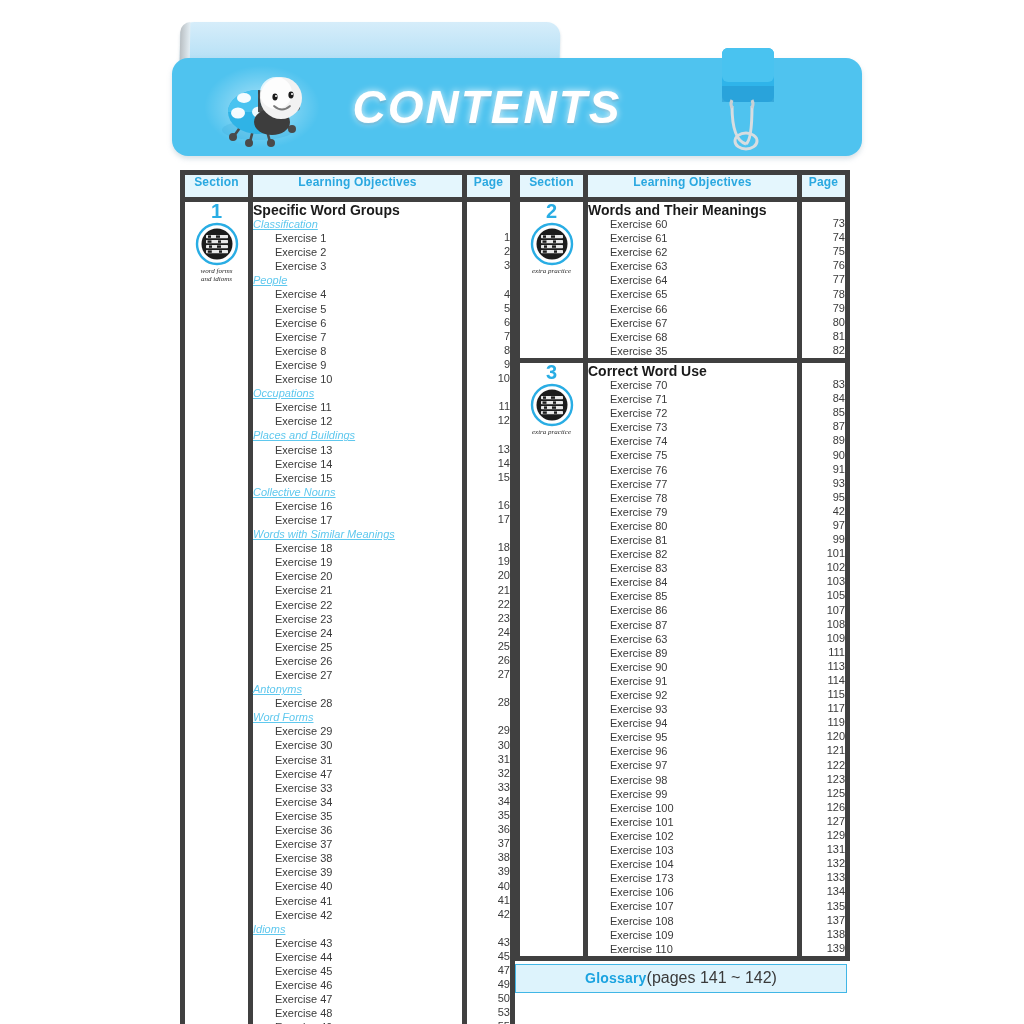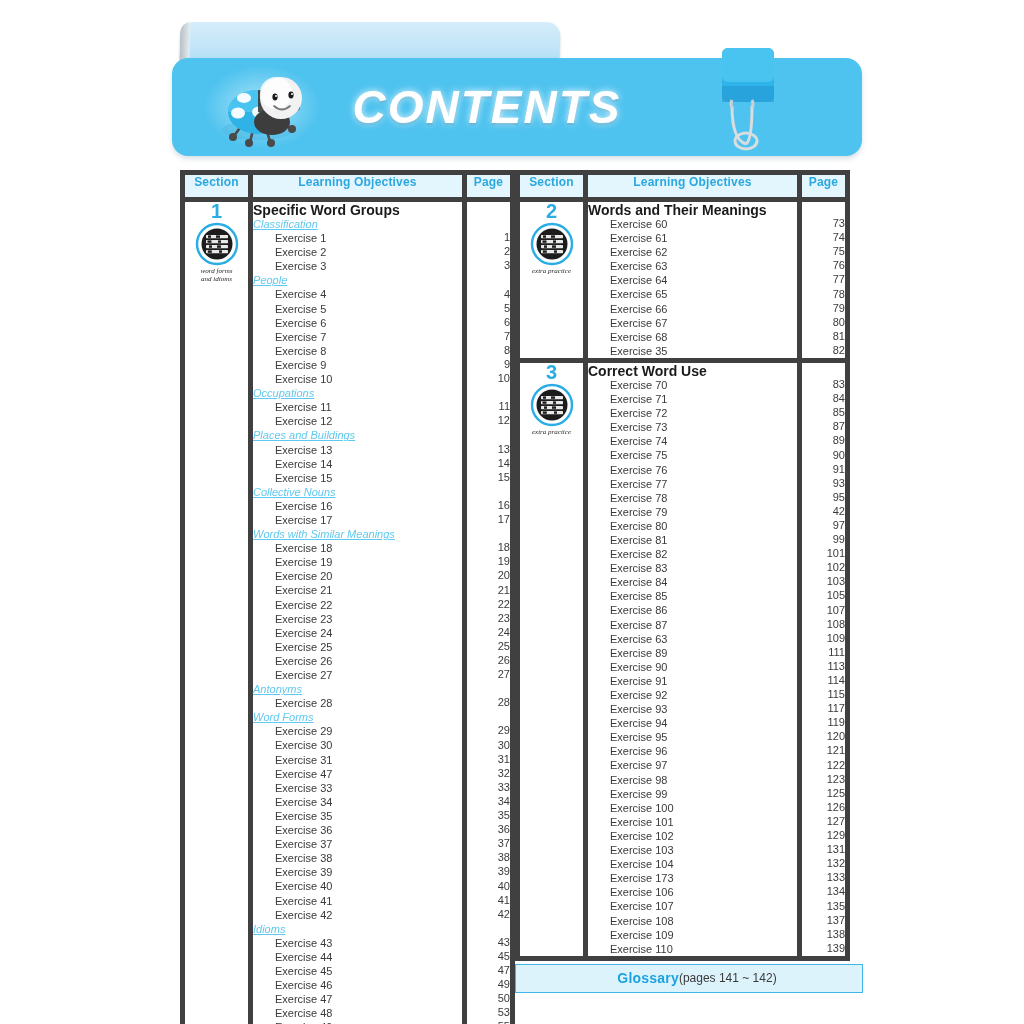--- a/index.html
+++ b/index.html
@@ -94,26 +94,26 @@
   .pgn{
     color:#3a3a3a;font-size:11px;line-height:14.1px;margin:0;
     text-align:right;
   }
   .spacer{height:14.1px;line-height:14.1px;font-size:11px;color:transparent;}
 
   
   .footrow{
     width:330px;height:27px;margin-top:3px;
     background:#ddf3fc;border:1px solid #41b6e6;
-    display:flex;align-items:center;justify-content:center;padding-left:16px;
+    display:flex;align-items:center;justify-content:center;
   }
   .foot-title{
     color:#1aa3e0;font-size:14px;font-weight:bold;letter-spacing:.2px;
   }
-  .foot-sub{color:#3a3a3a;font-size:12px;margin-left:0;}
+  .foot-sub{color:#3a3a3a;font-size:16px;margin-left:0;}
 </style>
 </head>
 <body>
 
 <div class="page">
 
   <div class="banner-wrap">
     <div class="banner-tab"></div>
     <div class="banner">
       <div class="banner-glow"></div>

